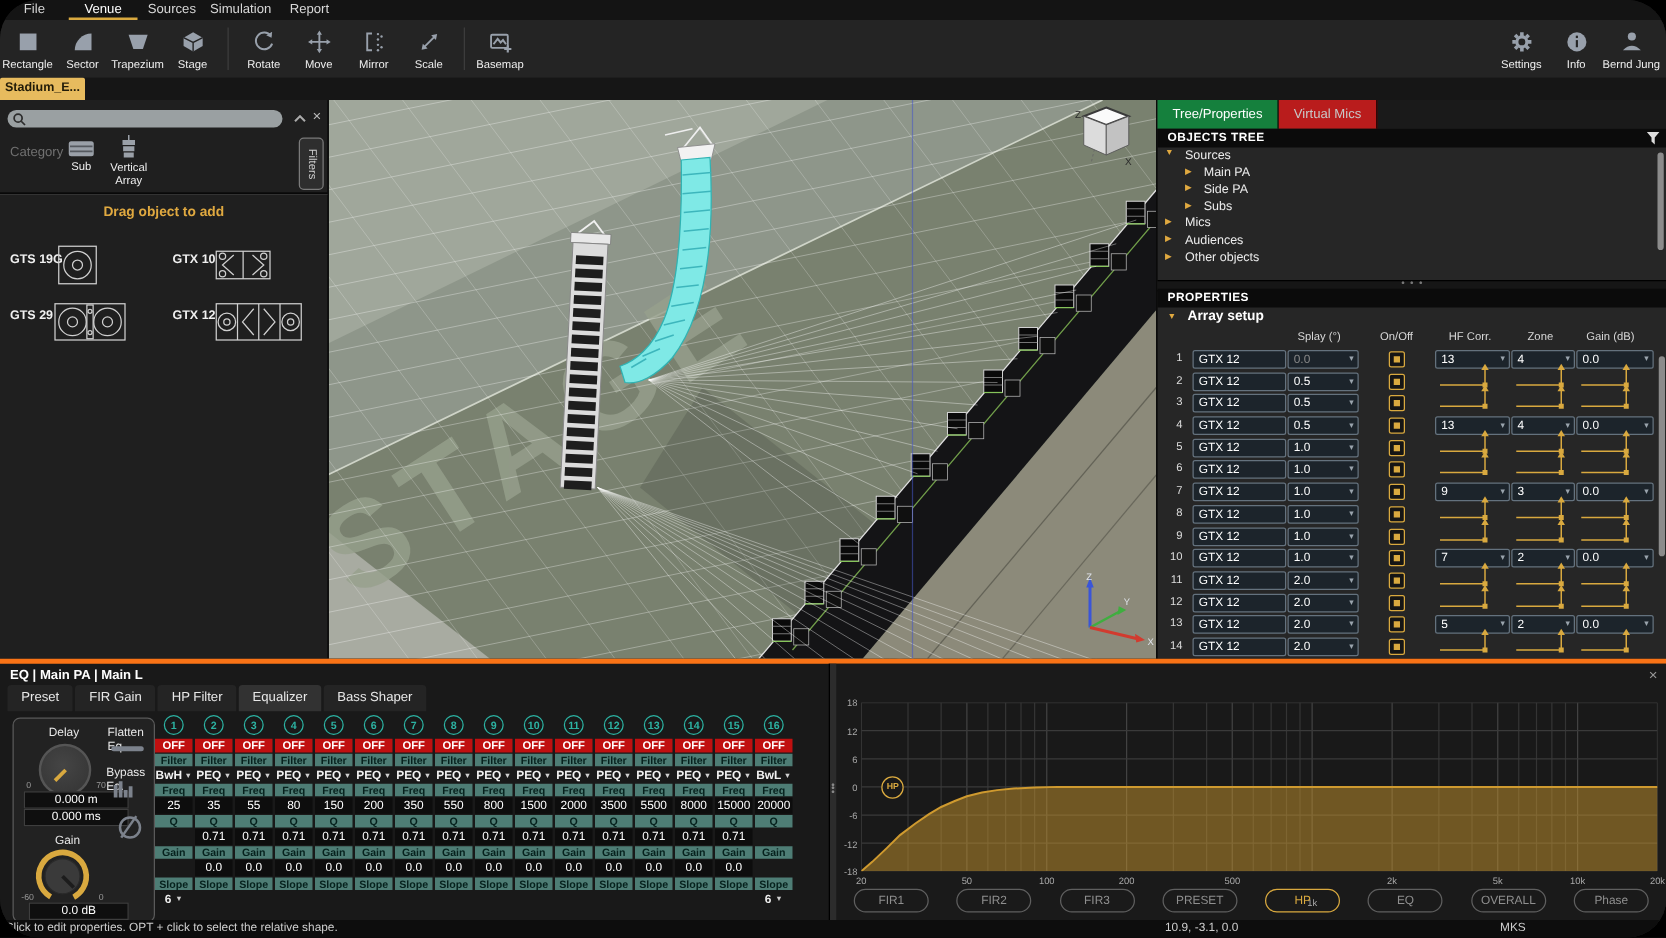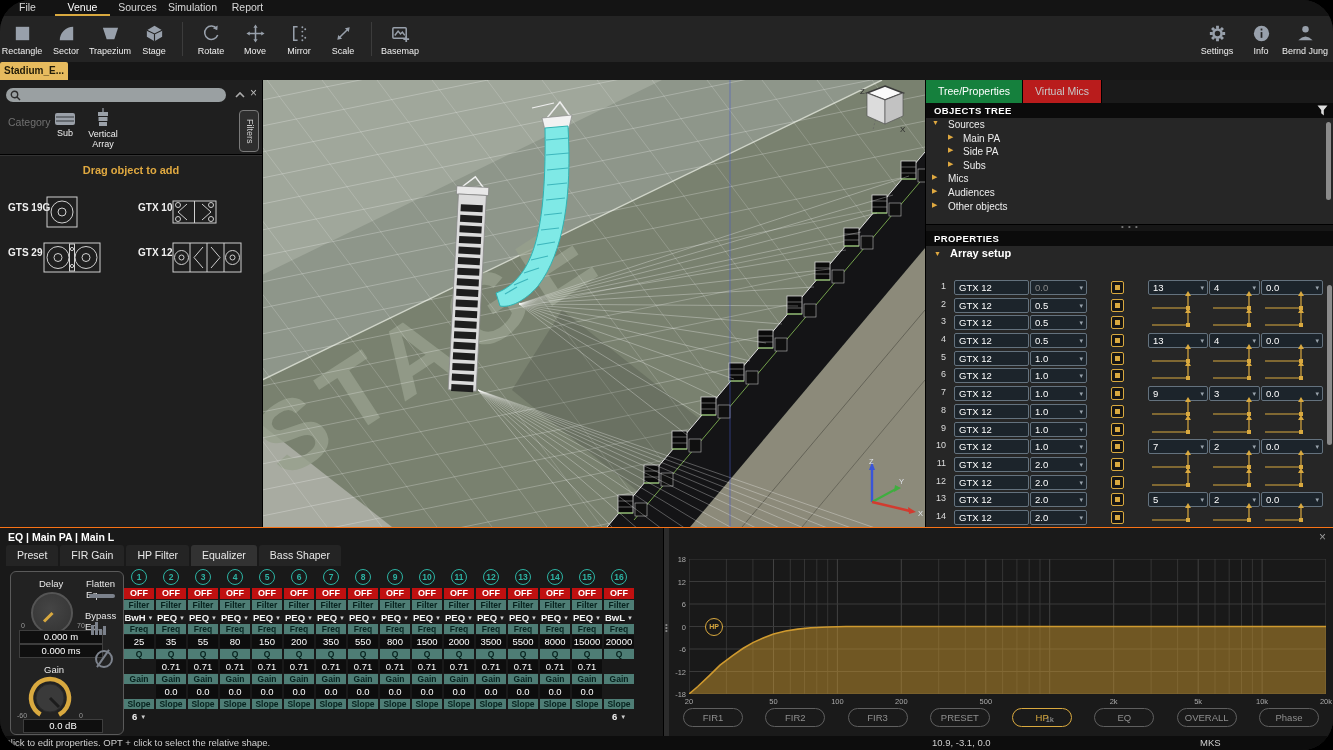--- a/index.html
+++ b/index.html
@@ -70,21 +70,21 @@
   .f-model{left:28px;width:69px;}
   .f-splay{left:104px;width:51px;}
   .f-hf{left:222px;width:54px;}
   .f-zone{left:283px;width:45px;}
   .f-gain{left:335px;width:56px;}
   .chk{position:absolute;left:185px;top:2px;width:11px;height:11px;border:1.5px solid #d9a93f;background:#151515;border-radius:2px;}
   .chk i{position:absolute;left:3px;top:3px;width:5px;height:5px;background:#d9a93f;}
   .br{position:absolute;top:0;overflow:visible;}
   .br.b1{left:222px;} .br.b2{left:283px;} .br.b3{left:335px;}
   
-  .bottom{position:absolute;left:0;top:527px;width:1333px;height:209px;background:#191919;border-top:1px solid #f97316;z-index:25;}
+  .bottom{position:absolute;left:0;top:527px;width:1333px;height:209px;background:#191919;border-top:4px solid #f97316;z-index:25;}
   .eq-title{position:absolute;left:8px;top:3px;font-size:10.5px;font-weight:bold;color:#fff;}
   .eq-tabs{position:absolute;left:6px;top:17px;display:flex;gap:2px;}
   .eq-tab{padding:0 11px;height:21px;line-height:21px;font-size:10.5px;color:#e8e8e8;background:#242424;border-radius:3px 3px 0 0;}
   .eq-tab.active{background:#323232;}
   .knobbox{position:absolute;left:10px;top:43px;width:112px;height:162px;border:1.5px solid #5a5a5a;border-radius:6px;background:#222;}
   .kb-lab{position:absolute;font-size:9.5px;color:#e8e8e8;}
   .kb-small{position:absolute;font-size:7px;color:#9a9a9a;}
   .valbox{position:absolute;background:#0f0f0f;border:1px solid #3e3e3e;color:#fff;font-size:9.5px;text-align:center;}
   .knob{position:absolute;border-radius:50%;background:radial-gradient(circle at 45% 40%,#454545,#333);border:2px solid #555;}
   .knob .ptr{position:absolute;left:50%;top:50%;width:3px;height:12px;margin-left:-1.5px;background:#d9a93f;transform-origin:50% 0;}
@@ -605,20 +605,27 @@
         </div>
 
     </div>
     <div class="vsb" style="right:3px;top:42px;height:78px;"></div>
     <div class="splitter">•&nbsp;•&nbsp;•</div>
     <div class="sec-head" style="top:151px;"><span>PROPERTIES</span></div>
     <div class="arr-title">
       <span class="arrow">▼</span>
       <span class="t">Array setup</span>
     </div>
+    <div class="col-heads">
+      <span style="left:112px;">Splay (°)</span>
+      <span style="left:178px;">On/Off</span>
+      <span style="left:233px;">HF Corr.</span>
+      <span style="left:296px;">Zone</span>
+      <span style="left:343px;">Gain (dB)</span>
+    </div>
     <div class="rows" id="rows">
 
         <div class="arow">
           <span class="rnum">1</span>
           <span class="field f-model">GTX 12</span>
           <span class="field f-splay dim"><span>0.0</span><i class="dd">▾</i></span>
           <span class="chk">
             <i></i>
           </span>
           <span>

